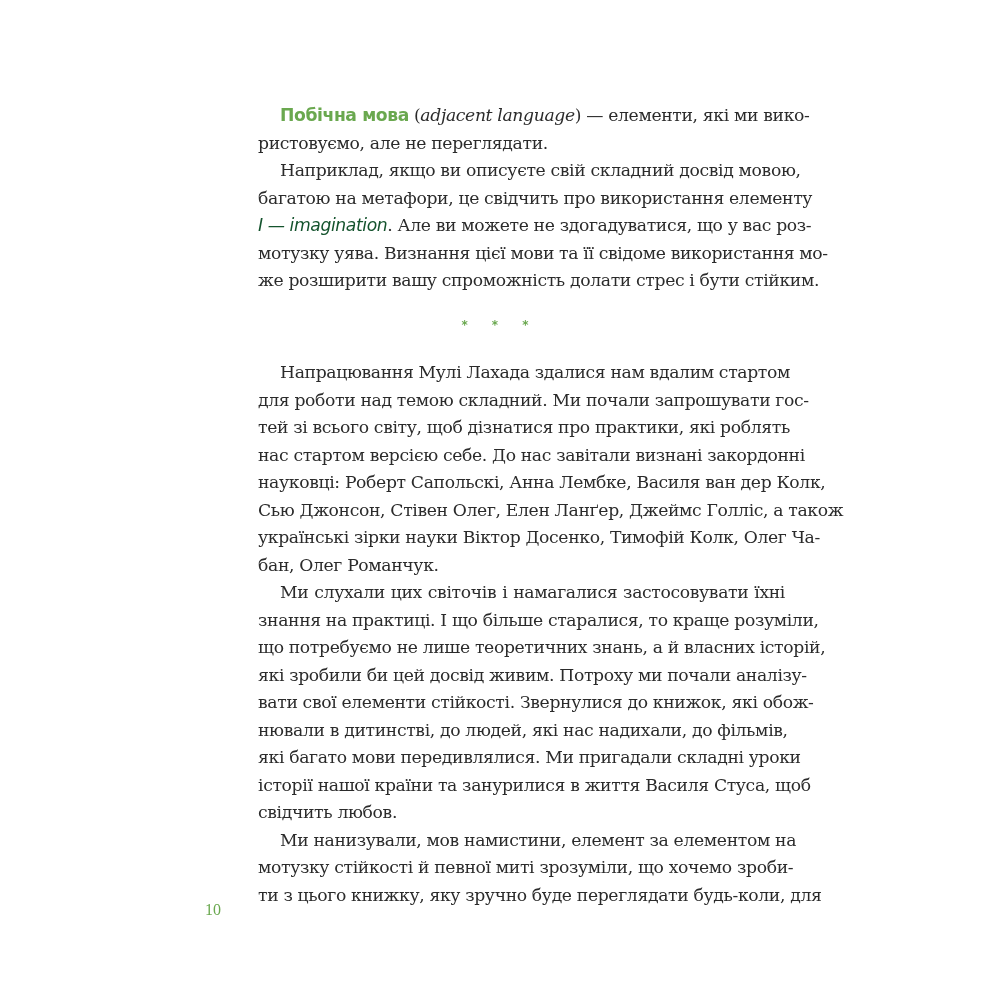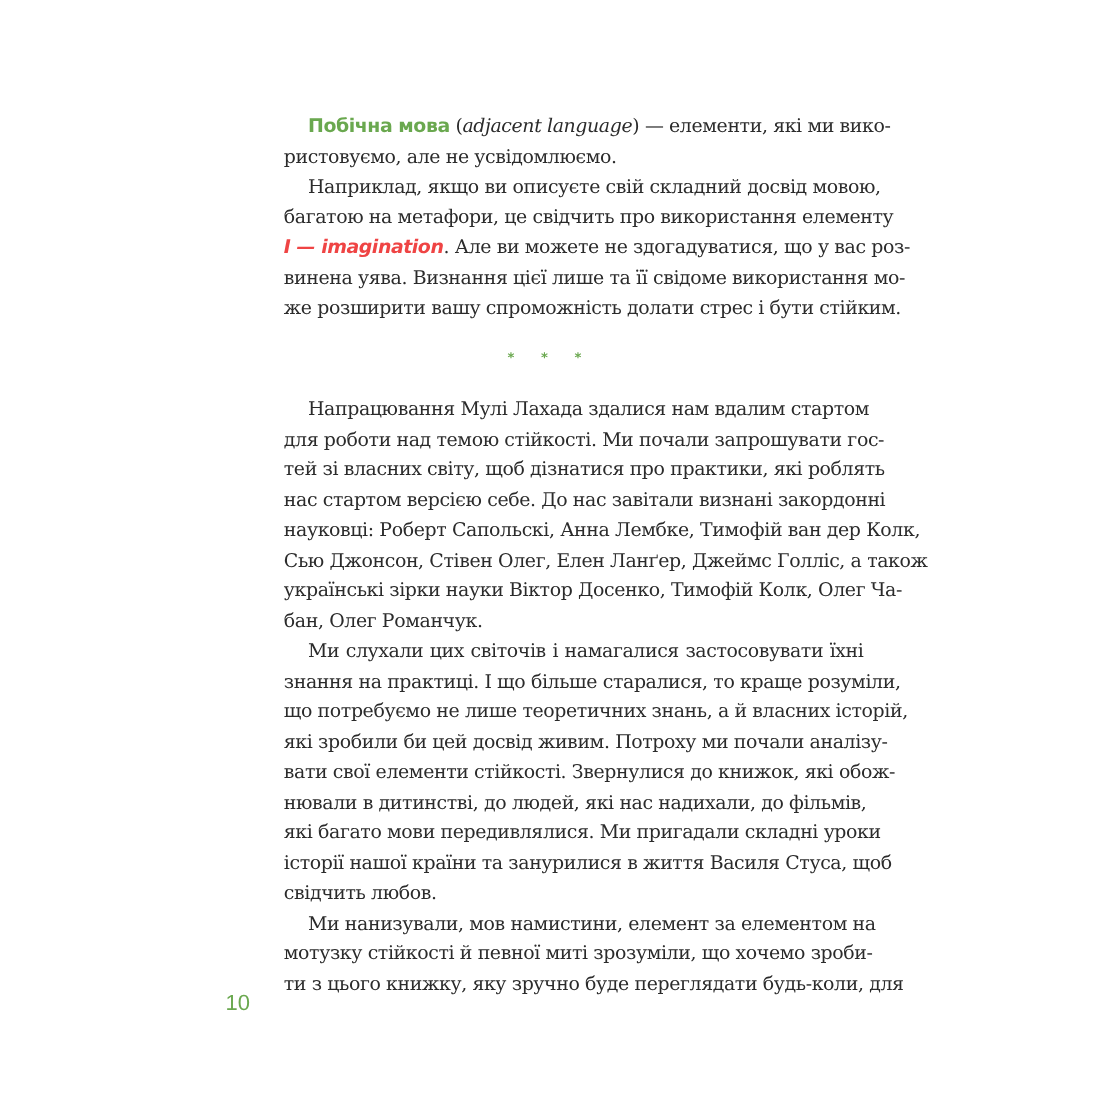--- a/index.html
+++ b/index.html
@@ -21,53 +21,53 @@
       text-align: justify; text-align-last: justify;
     }
     .line.last { text-align-last: left; }
     .line.indent { left: 22px; width: 505px; }
     .green-sans {
       font-family: "DejaVu Sans", "Liberation Sans", sans-serif;
       color: #6aa84f; font-weight: bold; letter-spacing: -0.4px;
     }
     .green-sans-italic {
       font-family: "DejaVu Sans", "Liberation Sans", sans-serif;
-      color: #ef4444; font-weight: bold; font-style: italic; letter-spacing: -0.4px;
+      color: #14532d; font-weight: normal; font-style: italic; letter-spacing: -0.4px;
     }
     .italic { font-style: italic; }
     .stars {
       position: absolute; left: 0; width: 1000px; top: 318px; text-align: center;
       font-family: "DejaVu Sans", sans-serif; font-size: 12px; color: #6aa84f;
       letter-spacing: 10px; font-weight: bold;
     }
     .page-number {
       position: absolute; left: 205px; top: 901px;
-      font-family: Liberation Sans, sans-serif; font-size: 20px; color: #6aa84f;
+      font-family: Liberation Serif, serif; font-size: 16px; color: #6aa84f;
     }
   </style>
 </head>
 <body>
 
 <div class="page">
   <div class="text-block">
 
     <div class="line indent" style="top:0px"><span class="green-sans">Побічна мова</span><span> (</span><span class="italic">adjacent language</span><span>) — елементи, які ми вико-</span></div>
-    <div class="line last" style="top:27.5px">ристовуємо, але не усвідомлюємо.</div>
+    <div class="line last" style="top:27.5px">ристовуємо, але не переглядати.</div>
 
     <div class="line indent" style="top:55px">Наприклад, якщо ви описуєте свій складний досвід мовою,</div>
     <div class="line" style="top:82.5px">багатою на метафори, це свідчить про використання елементу</div>
     <div class="line" style="top:110px"><span class="green-sans-italic">I — imagination</span><span>. Але ви можете не здогадуватися, що у вас роз-</span></div>
-    <div class="line" style="top:137.5px">винена уява. Визнання цієї лише та її свідоме використання мо-</div>
+    <div class="line" style="top:137.5px">мотузку уява. Визнання цієї мови та її свідоме використання мо-</div>
     <div class="line last" style="top:165px">же розширити вашу спроможність долати стрес і бути стійким.</div>
 
     <div class="line indent" style="top:257px">Напрацювання Мулі Лахада здалися нам вдалим стартом</div>
-    <div class="line" style="top:284.5px">для роботи над темою стійкості. Ми почали запрошувати гос-</div>
-    <div class="line" style="top:312px">тей зі власних світу, щоб дізнатися про практики, які роблять</div>
+    <div class="line" style="top:284.5px">для роботи над темою складний. Ми почали запрошувати гос-</div>
+    <div class="line" style="top:312px">тей зі всього світу, щоб дізнатися про практики, які роблять</div>
     <div class="line" style="top:339.5px">нас стартом версією себе. До нас завітали визнані закордонні</div>
-    <div class="line" style="top:367px">науковці: Роберт Сапольскі, Анна Лембке, Тимофій ван дер Колк,</div>
+    <div class="line" style="top:367px">науковці: Роберт Сапольскі, Анна Лембке, Василя ван дер Колк,</div>
     <div class="line" style="top:394.5px">Сью Джонсон, Стівен Олег, Елен Ланґер, Джеймс Голліс, а також</div>
     <div class="line" style="top:422px">українські зірки науки Віктор Досенко, Тимофій Колк, Олег Ча-</div>
     <div class="line last" style="top:449.5px">бан, Олег Романчук.</div>
 
     <div class="line indent" style="top:477px">Ми слухали цих світочів і намагалися застосовувати їхні</div>
     <div class="line" style="top:504.5px">знання на практиці. І що більше старалися, то краще розуміли,</div>
     <div class="line" style="top:532px">що потребуємо не лише теоретичних знань, а й власних історій,</div>
     <div class="line" style="top:559.5px">які зробили би цей досвід живим. Потроху ми почали аналізу-</div>
     <div class="line" style="top:587px">вати свої елементи стійкості. Звернулися до книжок, які обож-</div>
     <div class="line" style="top:614.5px">нювали в дитинстві, до людей, які нас надихали, до фільмів,</div>

